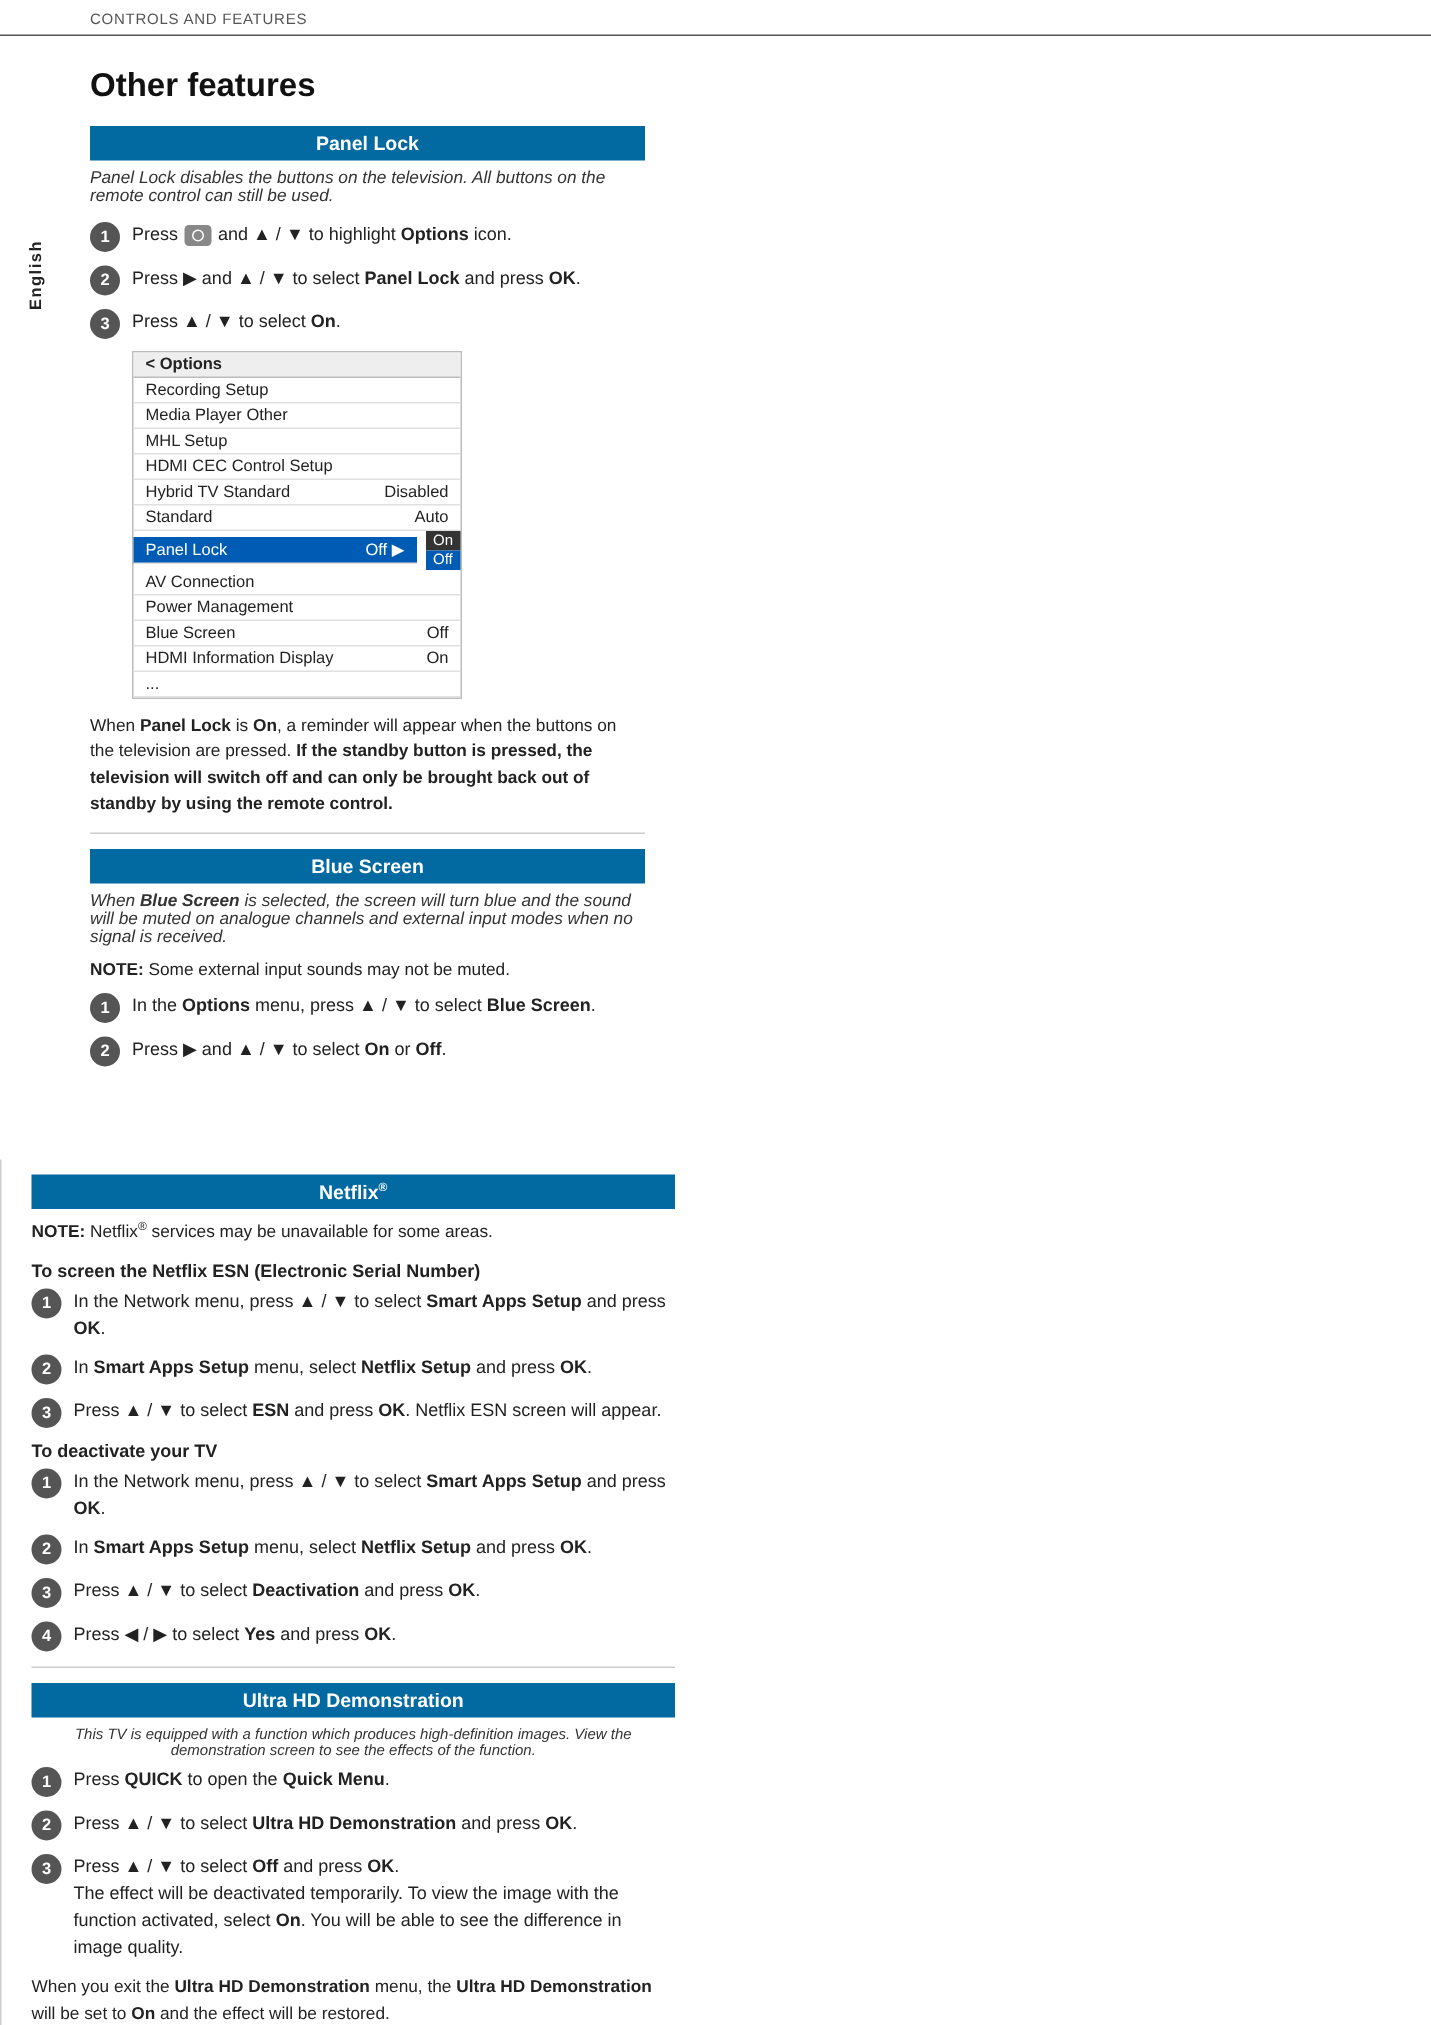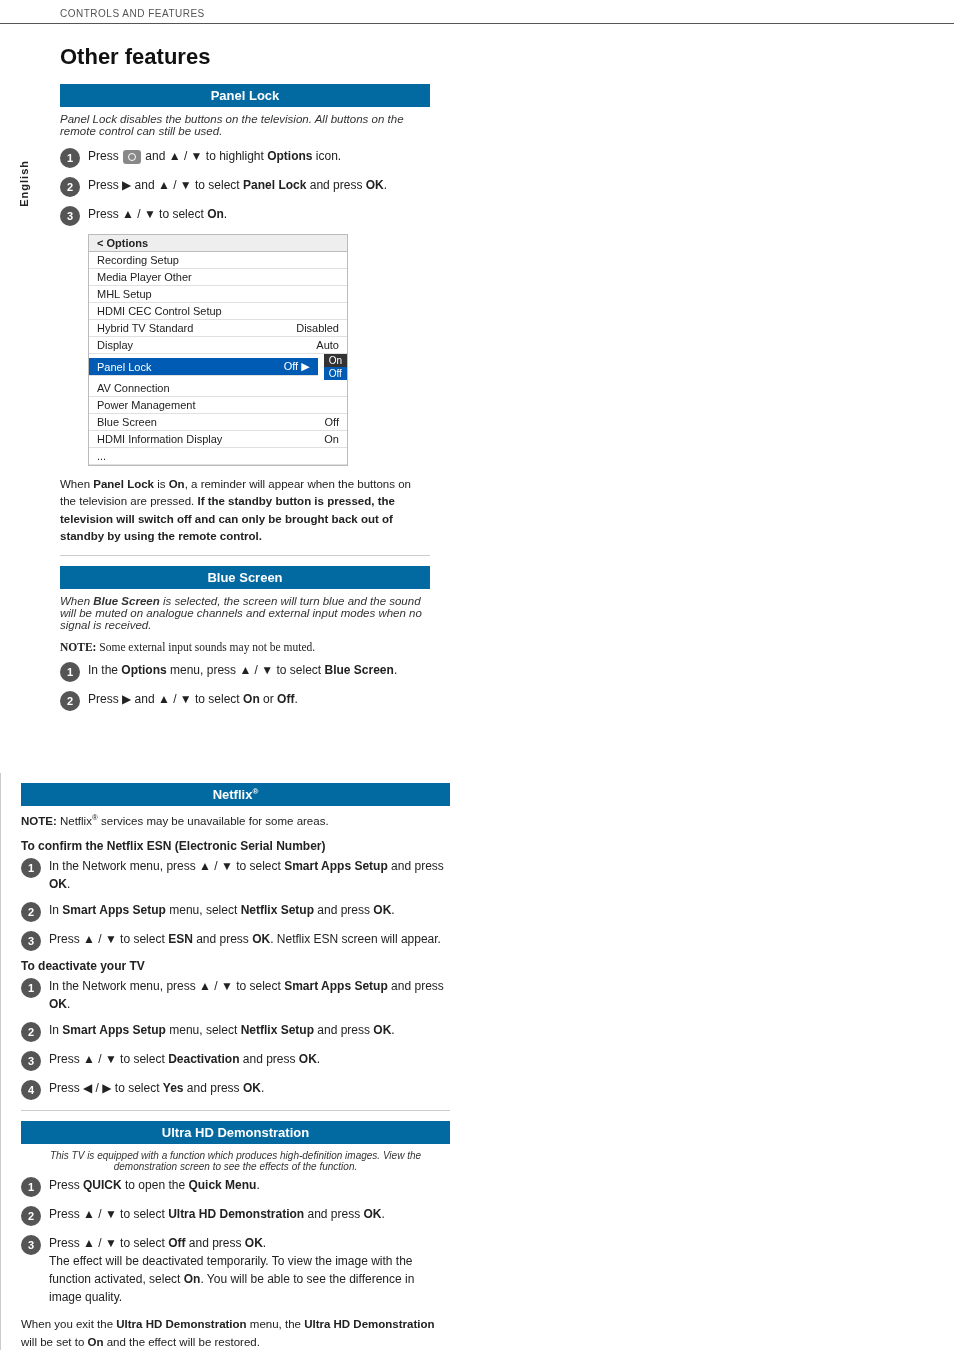--- a/index.html
+++ b/index.html
@@ -149,21 +149,21 @@
       border: 1.5px solid #fff;
       border-radius: 50%;
       position: absolute;
       top: 3px;
       left: 5px;
     }
 
     
     .options-table {
       border: 1px solid #bbb;
-      width: 260px;
+      width: 220px;
       margin: 8px 0 8px 28px;
       font-size: 11px;
     }
     .options-table-header {
       background: #eee;
       padding: 2px 8px;
       font-weight: bold;
       border-bottom: 1px solid #bbb;
     }
     .options-table-row {
@@ -205,21 +205,20 @@
     .divider {
       border: none;
       border-top: 1px solid #ccc;
       margin: 10px 0;
     }
 
     
     .note-text {
       font-size: 11.5px;
       margin-bottom: 8px;
-      font-family: Liberation Serif, serif;
     }
     .note-text b { font-weight: bold; }
 
     
     .right-note {
       font-size: 11.5px;
       margin-bottom: 10px;
       line-height: 1.4;
     }
 
@@ -298,21 +297,21 @@
           <span class="options-table-row-label">MHL Setup</span>
         </div>
         <div class="options-table-row">
           <span class="options-table-row-label">HDMI CEC Control Setup</span>
         </div>
         <div class="options-table-row">
           <span class="options-table-row-label">Hybrid TV Standard</span>
           <span class="options-table-row-value">Disabled</span>
         </div>
         <div class="options-table-row">
-          <span class="options-table-row-label">Display</span>
+          <span class="options-table-row-label">Standard</span>
           <span class="options-table-row-value">Auto</span>
         </div>
         <div style="display:flex;align-items:center;">
           <div class="options-table-row highlighted" style="flex:1;">
             <span class="options-table-row-label">Panel Lock</span>
             <span class="options-table-row-value">Off ▶</span>
           </div>
           <div style="display:flex;flex-direction:column;margin-left:2px;">
             <span class="on-label">On</span>
             <span class="off-label">Off</span>
@@ -370,21 +369,21 @@
     </div>
 
     <div class="right-col">
 
       <div class="section-heading">Netflix<sup>®</sup></div>
 
       <div class="right-note">
         <b>NOTE:</b> Netflix<sup>®</sup> services may be unavailable for some areas.
       </div>
 
-      <div class="section-subheading">To confirm the Netflix ESN (Electronic Serial Number)</div>
+      <div class="section-subheading">To screen the Netflix ESN (Electronic Serial Number)</div>
 
       <div class="step-item">
         <div class="step-circle">1</div>
         <div class="step-text">
           In the Network menu, press ▲ / ▼ to select <b>Smart Apps Setup</b> and press <b>OK</b>.
         </div>
       </div>
 
       <div class="step-item">
         <div class="step-circle">2</div>

